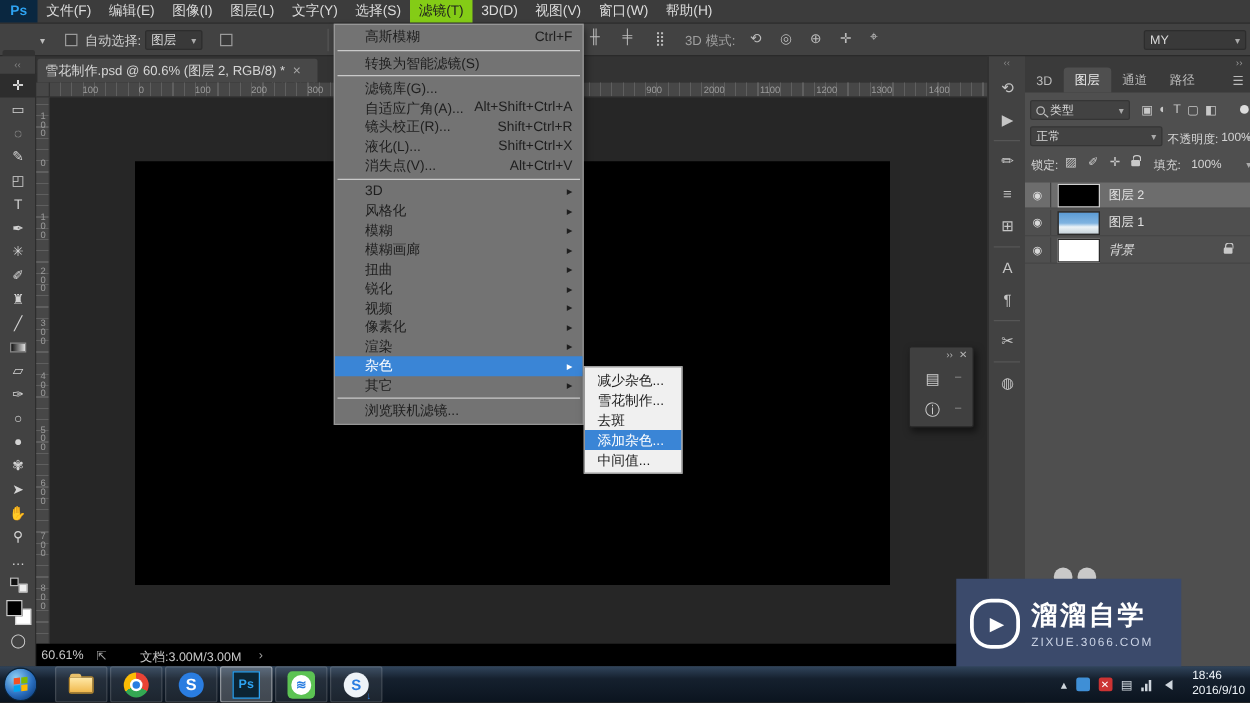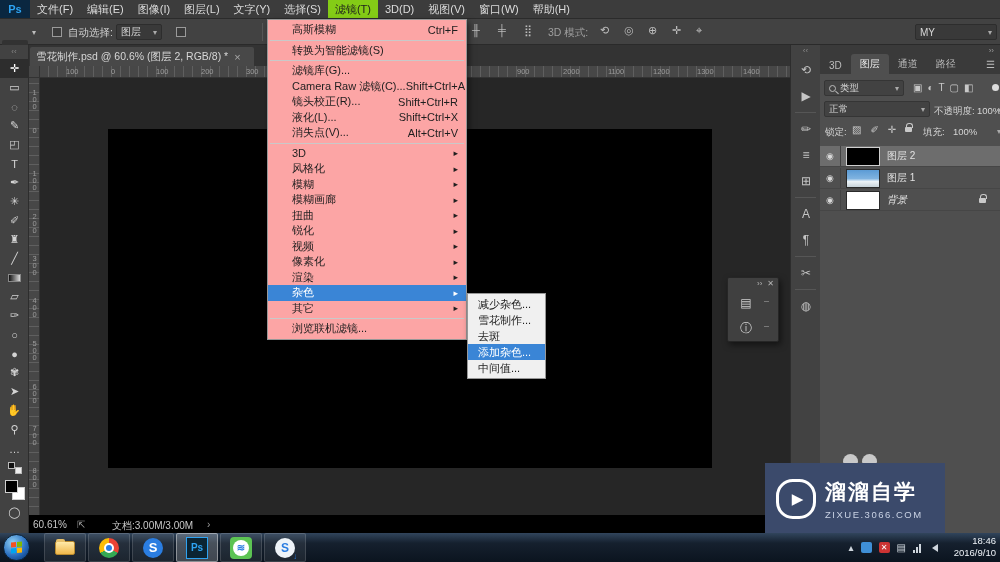--- a/index.html
+++ b/index.html
@@ -54,21 +54,21 @@
 
   
   #viewport { left:40px; top:78px; width:750px; height:437px; background:#262626; }
   #canvas { position:absolute; left:68px; top:51px; width:604px; height:339px; background:#000; }
 
   
   #statusbar { left:29px; top:515px; width:761px; height:18px; background:#000000; color:#c9c9c9; font-size:10px; }
   #statusbar span { position:absolute; top:4px; }
 
   
-  #filter-menu { left:267px; top:19px; width:200px; background:#fca5a5; border:1px solid #979797; box-shadow:2px 3px 6px rgba(0,0,0,.5); padding:2px 0; z-index:50; }
+  #filter-menu { left:267px; top:19px; width:200px; background:#737373; border:1px solid #979797; box-shadow:2px 3px 6px rgba(0,0,0,.5); padding:2px 0; z-index:50; }
   .fm-item { height:15.5px; display:flex; align-items:center; padding:0 8px 0 24px; color:#1e1e1e; font-size:11px; white-space:nowrap; }
   .fm-item .sc { margin-left:auto; }
   .fm-item .arr { margin-left:auto; font-size:9px; }
   .fm-item.hl { background:#3a85d6; color:#fff; }
   .fm-sep { border-top:1px solid #c9c9c9; margin:2px 2px; }
   #noise-submenu { left:467px; top:293px; width:79px; background:#f0f0f0; border:1px solid #979797; box-shadow:2px 3px 6px rgba(0,0,0,.5); padding:2px 0; z-index:51; }
   #noise-submenu .fm-item { padding:0 6px 0 10px; height:16px; }
 
   
   #dockstrip { left:790px; top:45px; width:30px; height:488px; background:#424242; border-left:1px solid #2d2d2d; }
@@ -143,21 +143,21 @@
   .ico-xunlei { width:22px; height:22px; border-radius:4px; background:#5cc353; display:flex; align-items:center; justify-content:center; }
   .ico-xunlei i { width:16px; height:16px; border-radius:50%; background:#fff; color:#2a7de1; font-size:10px; font-weight:bold; font-style:normal; display:flex; align-items:center; justify-content:center; }
   .ico-sogou2 { width:20px; height:20px; border-radius:50%; background:#eef3f8; color:#2a7de1; font-weight:bold; font-size:12px; display:flex; align-items:center; justify-content:center; position:relative; }
   .ico-sogou2::after { content:"↓"; position:absolute; right:-2px; bottom:-3px; color:#2a7de1; font-size:8px; }
   #tray { position:absolute; right:62px; top:0; height:29px; display:flex; align-items:center; gap:7px; color:#cfd6dd; }
   .tray-ico { font-size:10px; }
   .tray-sq { width:11px; height:11px; border-radius:2px; }
   .sig { display:flex; align-items:flex-end; gap:1px; height:10px; }
   .sig i { width:2px; background:#cfd6dd; }
   .spk { position:relative; width:0; height:0; border:4px solid transparent; border-right:6px solid #cfd6dd; }
-  #clock { position:absolute; right:4px; top:2px; text-align:right; color:#eef3f8; font-size:9.5px; line-height:12px; }
+  #clock { position:absolute; right:4px; top:2px; text-align:left; color:#eef3f8; font-size:9.5px; line-height:12px; }
 </style>
 </head>
 <body>
 
 <div id="root">
 
   <div id="menubar" class="abs">
     <div id="ps-logo">Ps</div>
     <div id="menu-items" style="display: flex;">
         <div class="menu-item">文件(F)</div>
@@ -289,22 +289,22 @@
       </div>
       <div class="fm-sep"></div>
       <div class="fm-item">
         <span>转换为智能滤镜(S)</span>
       </div>
       <div class="fm-sep"></div>
       <div class="fm-item">
         <span>滤镜库(G)...</span>
       </div>
       <div class="fm-item">
-        <span>Camera Raw 滤镜(C)...</span>
-        <span class="sc">Shift+Ctrl+A</span>
+        <span>自适应广角(A)...</span>
+        <span class="sc">Alt+Shift+Ctrl+A</span>
       </div>
       <div class="fm-item">
         <span>镜头校正(R)...</span>
         <span class="sc">Shift+Ctrl+R</span>
       </div>
       <div class="fm-item">
         <span>液化(L)...</span>
         <span class="sc">Shift+Ctrl+X</span>
       </div>
       <div class="fm-item">

